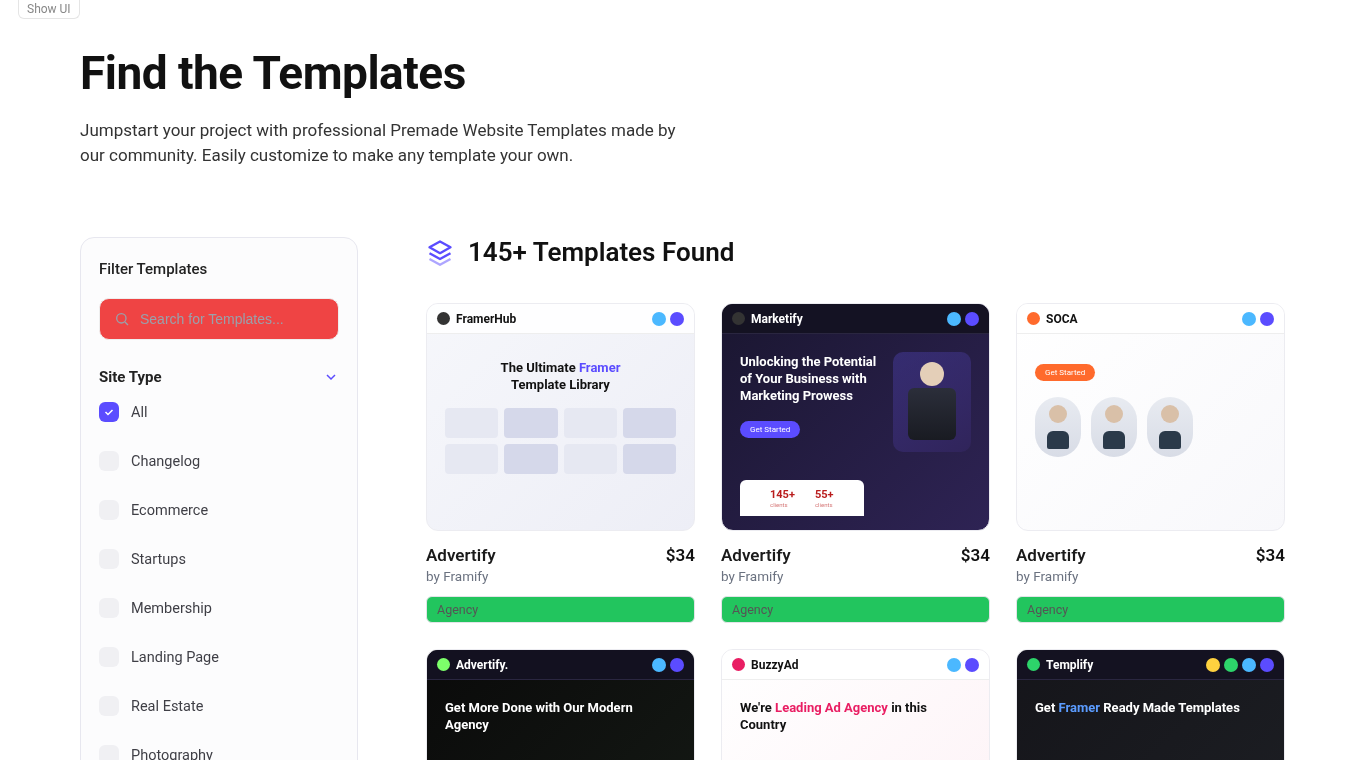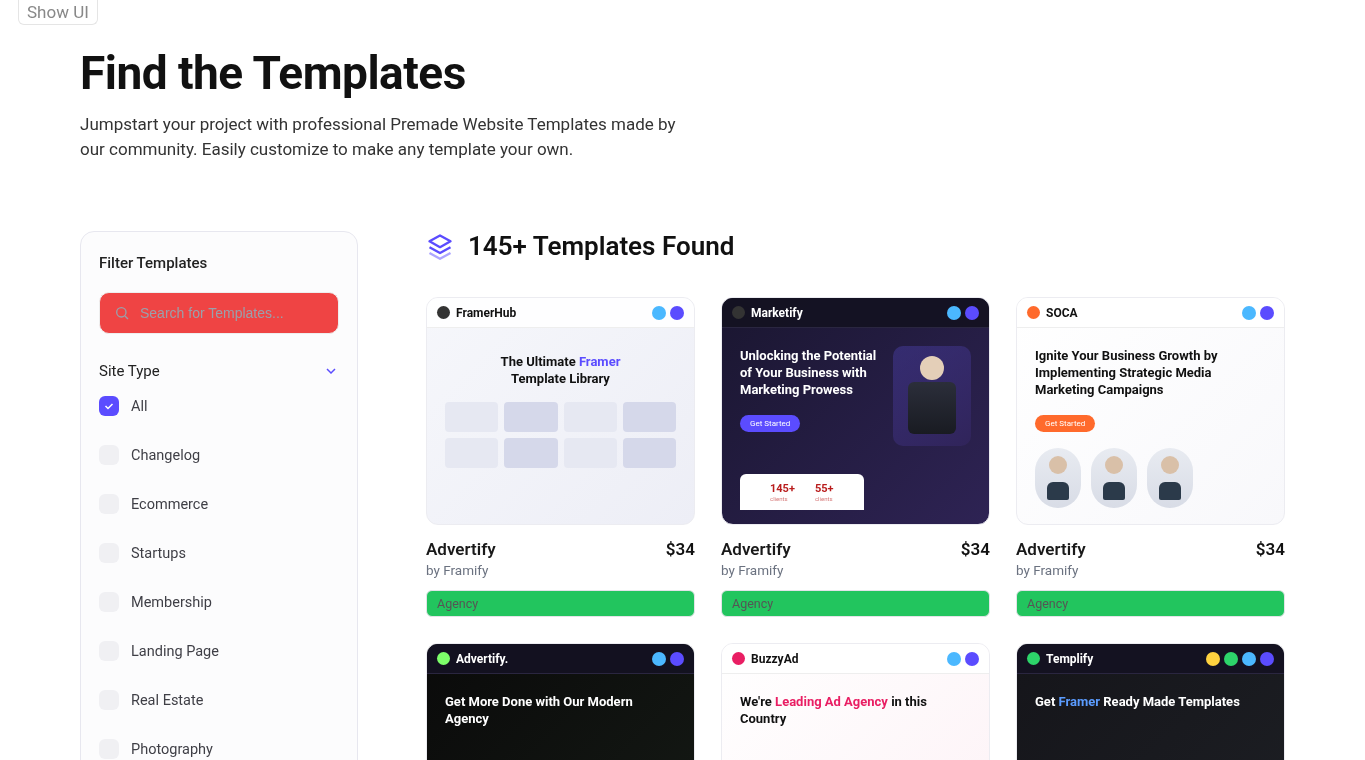--- a/index.html
+++ b/index.html
@@ -9,38 +9,38 @@
   color: #111;
   width: 1365px;
 }
 .page {
   padding: 0 80px;
 }
 .show-ui {
   position: absolute;
   top: 0;
   left: 18px;
-  font-size: 17px;
+  font-size: 12px;
   color: #888;
   background: #fff;
   border: 1px solid #e5e5e5;
   border-top: none;
   border-radius: 0 0 6px 6px;
   padding: 2px 8px;
   cursor: pointer;
 }
 .hero {
   padding-top: 46px;
   padding-bottom: 70px;
 }
 .hero-title {
   font-size: 46px;
   font-weight: 700;
   letter-spacing: -0.5px;
-  margin-bottom: 12px;
+  margin-bottom: 18px;
 }
 .hero-sub {
   font-size: 17px;
   color: #333;
   line-height: 1.45;
   max-width: 620px;
 }
 .content {
   display: flex;
   gap: 68px;
@@ -78,21 +78,21 @@
   color: #333;
   width: 100%;
   background: transparent;
 }
 .search-input::placeholder { color: #9aa0ab; }
 .filter-group-header {
   display: flex;
   justify-content: space-between;
   align-items: center;
   font-size: 15px;
-  font-weight: 400;
+  font-weight: 700;
   color: #222;
   margin-bottom: 16px;
   cursor: pointer;
 }
 .filter-group-header svg { color: #5b4cff; }
 .filter-group-header.collapsed svg { color: #888; }
 .filter-options {
   display: flex;
   flex-direction: column;
   gap: 29px;
@@ -477,21 +477,21 @@
               <div class="thumb-header">
                 <div class="thumb-brand">
                   <span class="dot" style="background: rgb(255, 106, 44);"></span>
                   <span>SOCA</span>
                 </div>
                 <div class="thumb-badges">
                   <span style="background: rgb(75, 184, 255);"></span>
                   <span style="background: rgb(91, 76, 255);"></span>
                 </div>
               </div>
-              <div class="thumb-body"><h4>Ignite Your Business Growth by Implementing Strategic Media Marketing Campaigns</h4><span class="cta orange">Get Started</span><div class="people">
+              <div class="thumb-body"><span class="cta orange">Get Started</span><div class="people">
                   <div class="p"></div>
                   <div class="p"></div>
                   <div class="p"></div>
                 </div></div>
             </div>
             <div class="card-meta">
               <div>
                 <div class="card-title">Advertify</div>
                 <div class="card-author">by Framify</div>
               </div>

